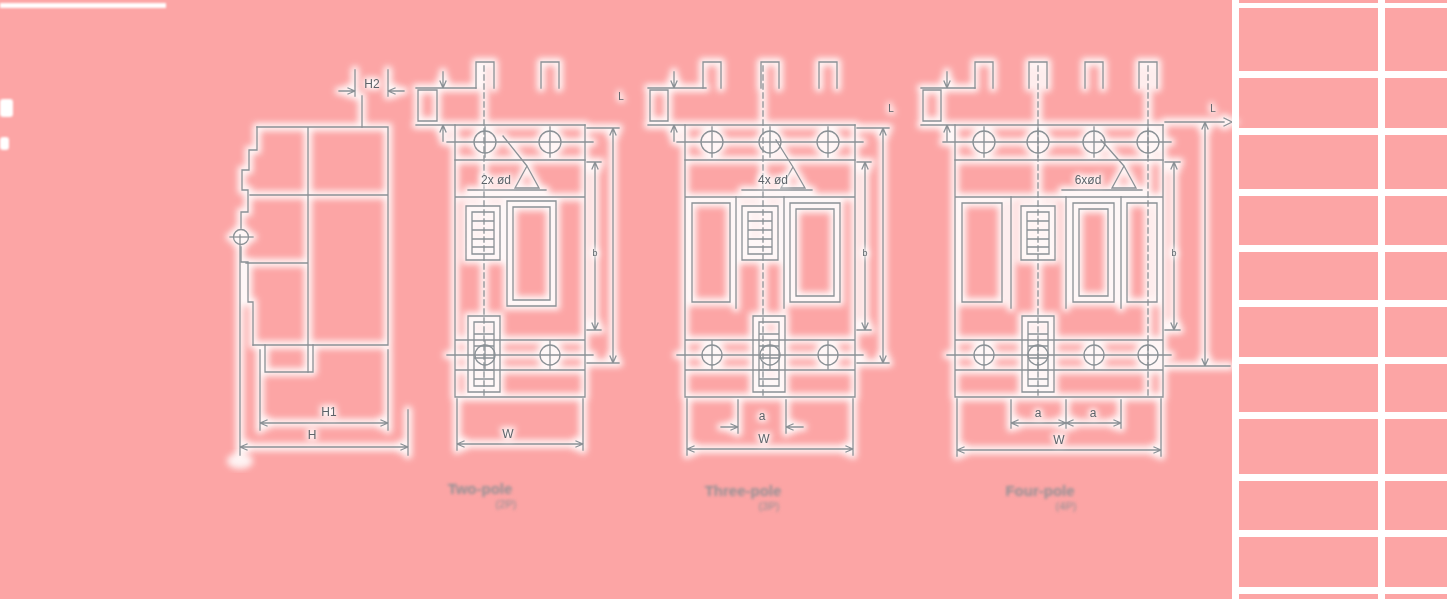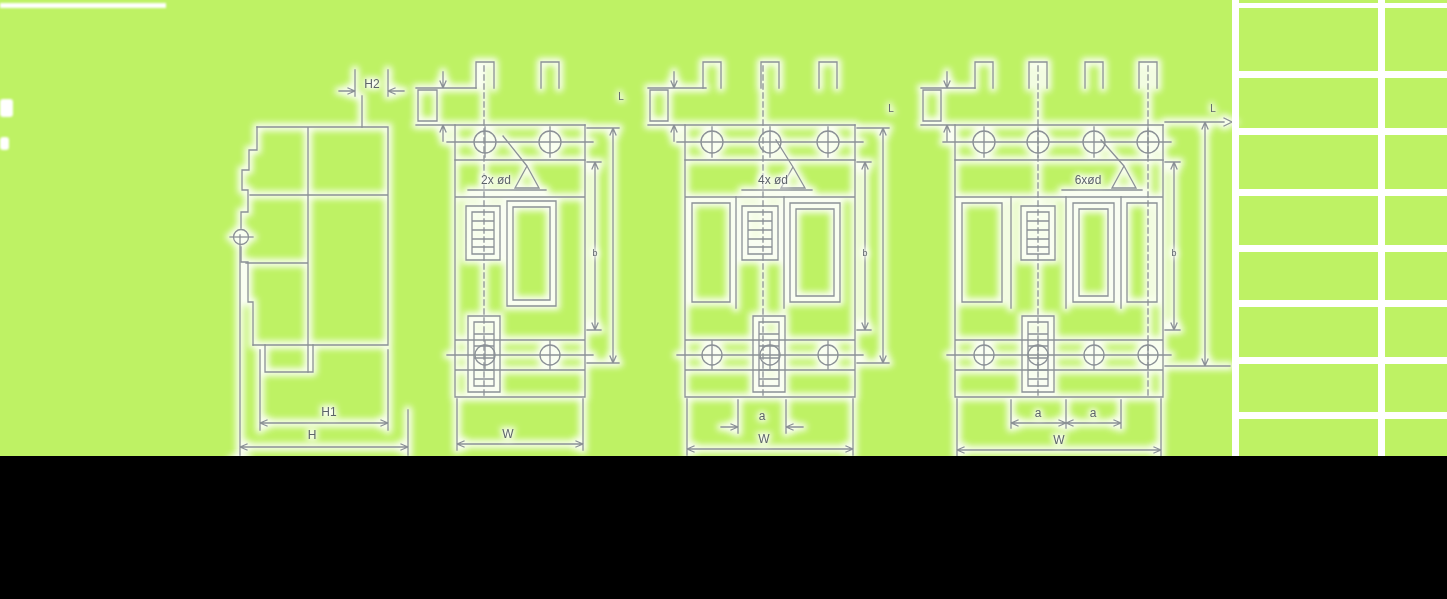--- a/index.html
+++ b/index.html
@@ -1,16 +1,16 @@
 <!DOCTYPE html>
 <html><head>
 <meta charset="utf-8">
 <style>
   html,body{margin:0;padding:0;background:#000;}
-  .stage{position:relative;width:1447px;height:456px;background:#bef264;overflow:hidden;
+  .stage{position:relative;width:1447px;height:599px;background:#fca5a5;overflow:hidden;
          font-family:"Liberation Sans",sans-serif;}
   svg.fig{position:absolute;overflow:visible;}
   .halo{stroke:#ffffff;stroke-width:8;fill:none;opacity:.92;stroke-linecap:round;}
   .ink{stroke:#8b9196;stroke-width:1.3;fill:none;stroke-linecap:square;}
   text{text-anchor:middle;font-family:"Liberation Sans",sans-serif;}
   .t12{font-size:12px;}
   .t10{font-size:10px;}
   .t9{font-size:9px;}
   .thalo text{fill:#ffffff;stroke:#ffffff;stroke-width:3.5;}
   .tink text{fill:#5d646a;stroke:none;}

